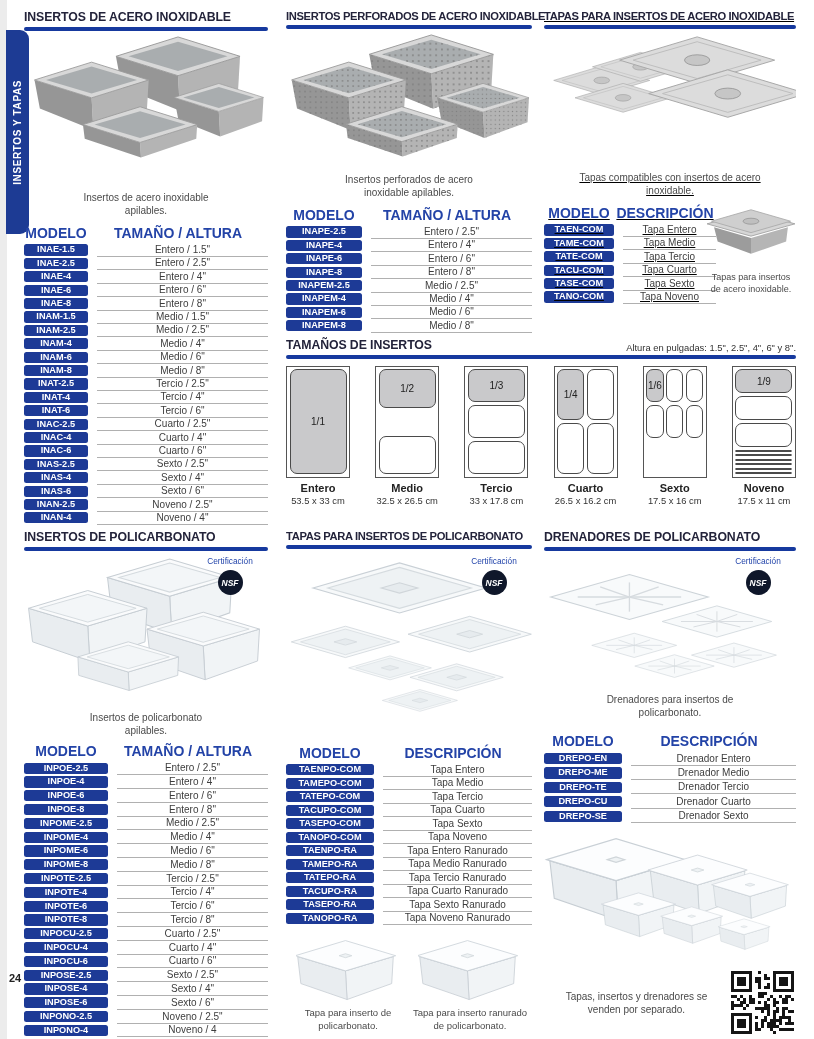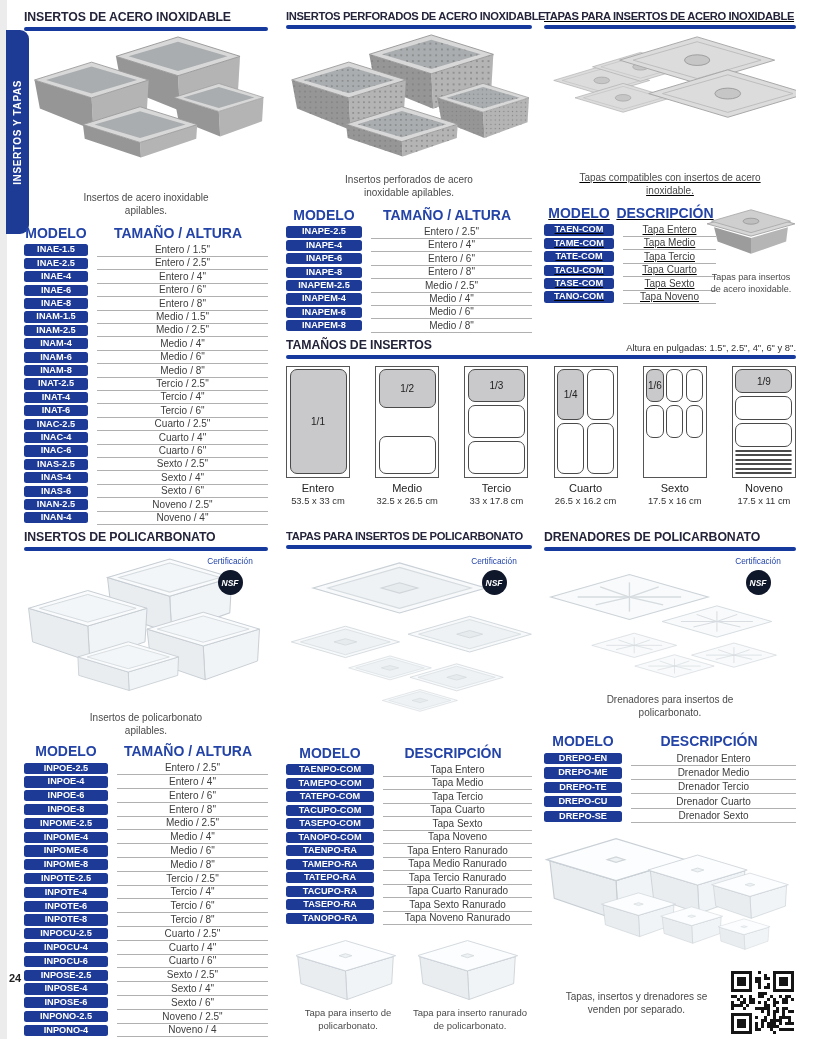--- a/index.html
+++ b/index.html
@@ -50,21 +50,21 @@
             padding:2.5px;display:grid;gap:2.5px;}
   .cell{border:1.6px solid #4a4a4a;border-radius:7px;background:#fff;}
   .cell.gray{background:#c9c9cb;display:flex;align-items:center;justify-content:center;
              font-size:10px;color:#222;}
   .box.g-entero{grid-template-rows:1fr;}
   .box.g-medio{grid-template-rows:1fr 1fr;gap:28px;}
   .box.g-tercio{grid-template-rows:1fr 1fr 1fr;}
   .box.g-cuarto{grid-template-columns:1fr 1fr;grid-template-rows:1fr 1fr;}
   .box.g-sexto{grid-template-columns:1fr 1fr 1fr;grid-template-rows:1fr 1fr 1fr;}
   .box.g-noveno{grid-template-columns:1fr;grid-template-rows:1fr 1fr 1fr;}
-  .dia-name{font-size:11px;font-weight:normal;color:#222;margin-top:4px;}
+  .dia-name{font-size:11px;font-weight:bold;color:#222;margin-top:4px;}
   .dia-dims{font-size:9.4px;color:#333;margin-top:1px;}
   
   .side-img{position:absolute;right:0;top:-4px;width:90px;text-align:center;}
   .side-img .caption{font-size:9px;}
   .minis{display:flex;justify-content:space-between;margin-top:12px;padding:0 4px;}
   .mini{width:116px;text-align:center;}
   .mini .caption{font-size:9.5px;margin-top:2px;}
   .foot-row{display:flex;align-items:center;margin-top:6px;}
   .foot-row .caption{flex:1;}
   .qr{width:67px;height:67px;background:#fff;display:flex;align-items:center;justify-content:center;}

